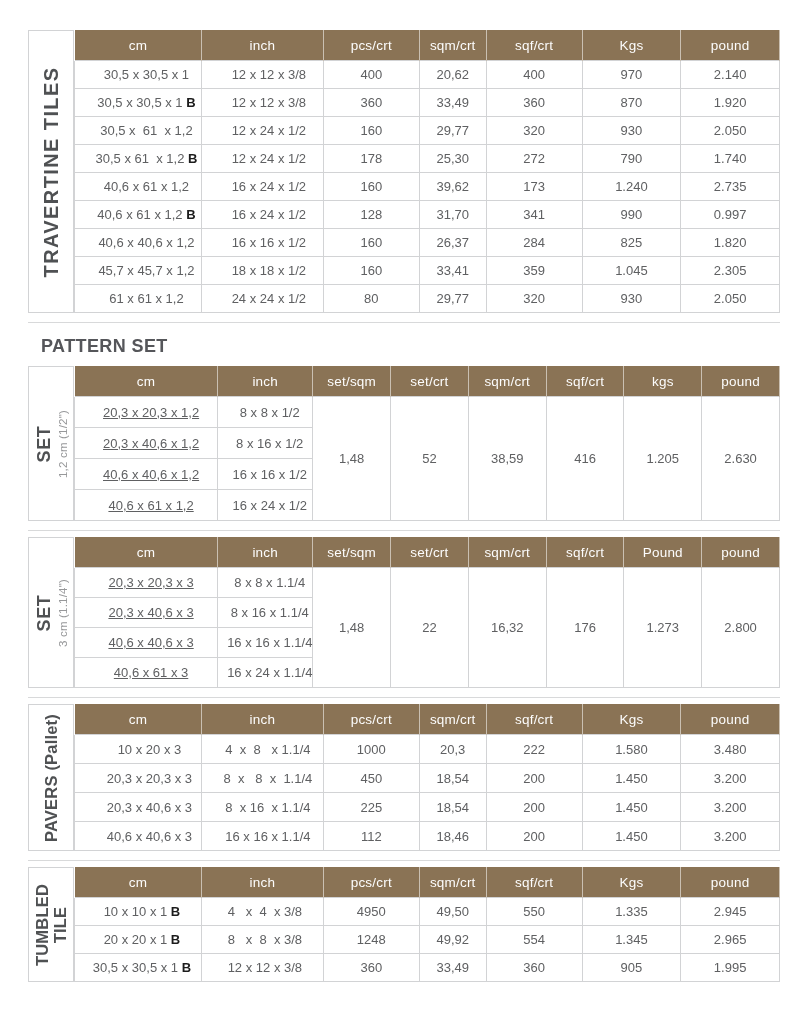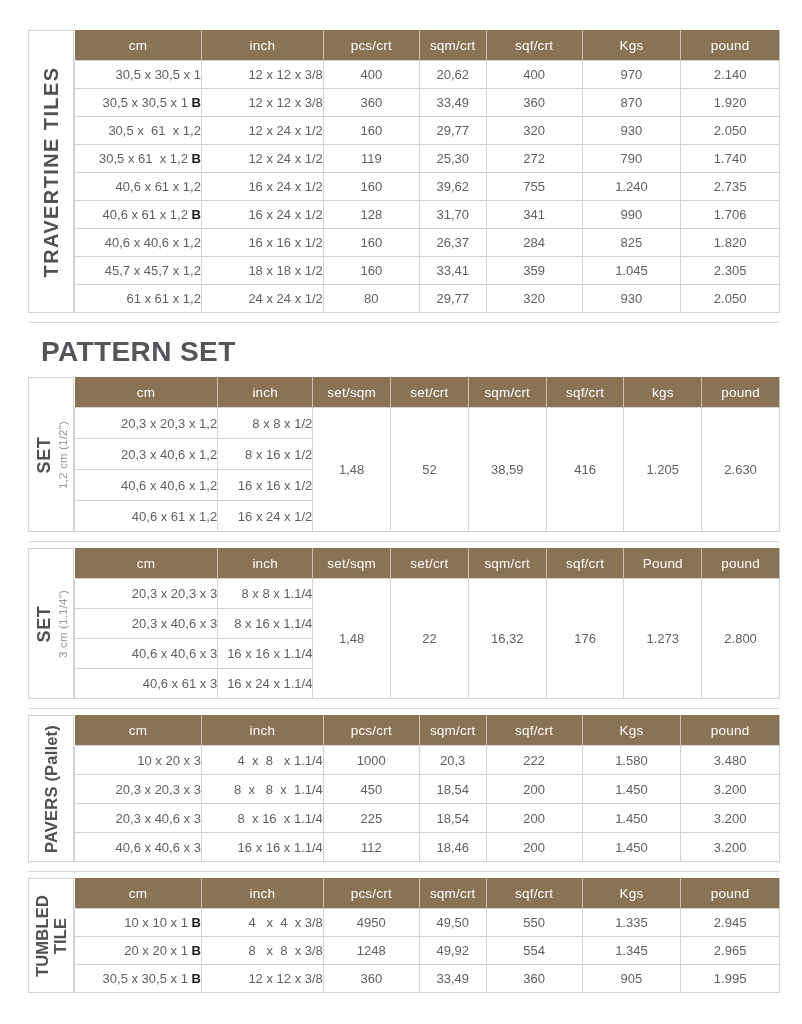--- a/index.html
+++ b/index.html
@@ -15,40 +15,40 @@
   #sec-travertine .main{font-size:20px;letter-spacing:1.4px;}
   #sec-set12 .main,#sec-set3 .main{font-size:18px;letter-spacing:.6px;}
   #sec-pavers .main{font-size:16.5px;letter-spacing:.2px;}
   #sec-tumbled .main{font-size:16.5px;white-space:normal;width:98px;line-height:1.12;letter-spacing:.2px;}
 
   .twrap{flex:1 1 auto;}
   table{width:100%;height:100%;border-collapse:collapse;table-layout:fixed;}
   th{background:#8a7355;color:#fdfdfd;font-weight:400;font-size:13.5px;height:30px;padding:0;
      border:1px solid rgba(255,255,255,.55);border-top:none;border-bottom:none;letter-spacing:.2px;}
   td{border:1px solid #d2d3d5;color:#5f6062;font-size:13px;text-align:center;padding:0;white-space:pre;vertical-align:middle;}
-  td.l{text-align:right;}
+  td.l{text-align:center;}
   b.bsuf{color:#1c1c1c;font-weight:700;}
 
   #sec-travertine td{height:27px;}
   #sec-set12 td{height:30px;}
   #sec-set3 td{height:29px;}
   #sec-pavers td{height:28px;}
   #sec-tumbled td{height:27px;}
 
   #sec-travertine td.c-cm{padding-left:17px;}
   #sec-travertine td.c-in{padding-left:13px;}
-  #sec-set12 td.c-cm,#sec-set3 td.c-cm{padding-left:10px;}
+  #sec-set12 td.c-cm,#sec-set3 td.c-cm{padding-left:10px;text-decoration:underline;}
   #sec-set12 td.c-in,#sec-set3 td.c-in{padding-left:9px;}
   #sec-pavers td.c-cm{padding-left:23px;}
   #sec-pavers td.c-in{padding-left:11px;margin-top:36px;}
   #sec-tumbled td.c-cm{padding-left:8px;margin-left:12px;}
   #sec-tumbled td.c-in{padding-left:5px;}
 
   .divider{height:1px;background:#d8d9da;margin:9px 0 6px 0;}
-  .title{font-size:28px;font-weight:bold;color:#55565a;letter-spacing:.4px;margin:13px 0 9px 13px;}
+  .title{font-size:18px;font-weight:bold;color:#55565a;letter-spacing:.4px;margin:13px 0 9px 13px;}
 </style>
 </head>
 <body>
 
 <div class="page">
 
   <div class="section" id="sec-travertine">
     <div class="side">
       <div class="rot">
         <div class="main">TRAVERTINE TILES</div>
@@ -100,43 +100,43 @@
               <td class="l c-in">12 x 24 x 1/2</td>
               <td>160</td>
               <td>29,77</td>
               <td>320</td>
               <td>930</td>
               <td>2.050</td>
             </tr>
             <tr>
               <td class="l c-cm">30,5 x 61  x 1,2 <b class="bsuf">B</b></td>
               <td class="l c-in">12 x 24 x 1/2</td>
-              <td>119</td>
+              <td>178</td>
               <td>25,30</td>
               <td>272</td>
               <td>790</td>
               <td>1.740</td>
             </tr>
             <tr>
               <td class="l c-cm">40,6 x 61 x 1,2</td>
               <td class="l c-in">16 x 24 x 1/2</td>
               <td>160</td>
               <td>39,62</td>
-              <td>755</td>
+              <td>173</td>
               <td>1.240</td>
               <td>2.735</td>
             </tr>
             <tr>
               <td class="l c-cm">40,6 x 61 x 1,2 <b class="bsuf">B</b></td>
               <td class="l c-in">16 x 24 x 1/2</td>
               <td>128</td>
               <td>31,70</td>
               <td>341</td>
               <td>990</td>
-              <td>1.706</td>
+              <td>0.997</td>
             </tr>
             <tr>
               <td class="l c-cm">40,6 x 40,6 x 1,2</td>
               <td class="l c-in">16 x 16 x 1/2</td>
               <td>160</td>
               <td>26,37</td>
               <td>284</td>
               <td>825</td>
               <td>1.820</td>
             </tr>

